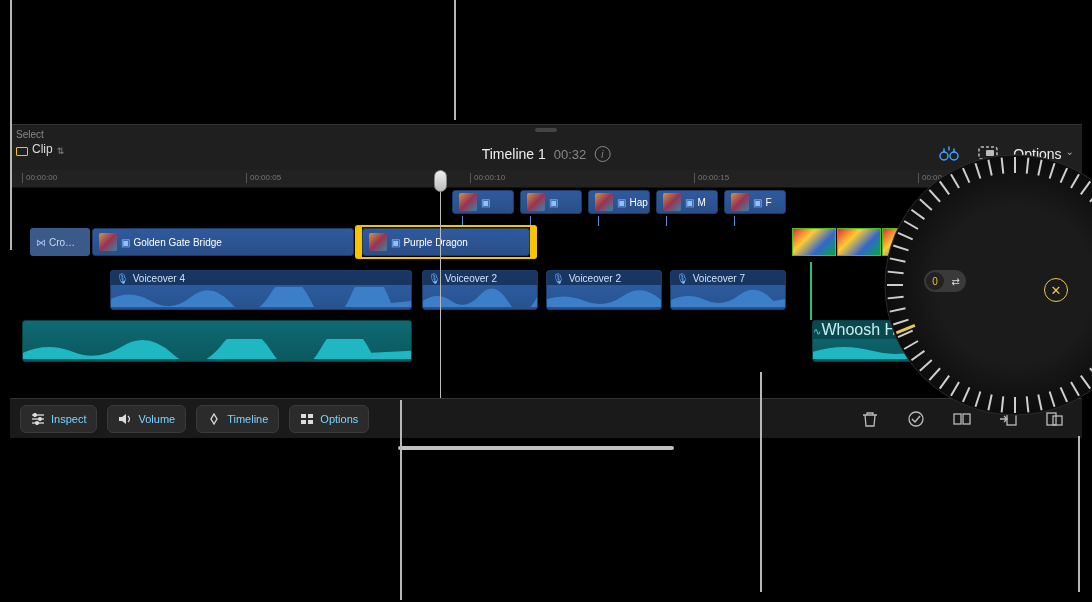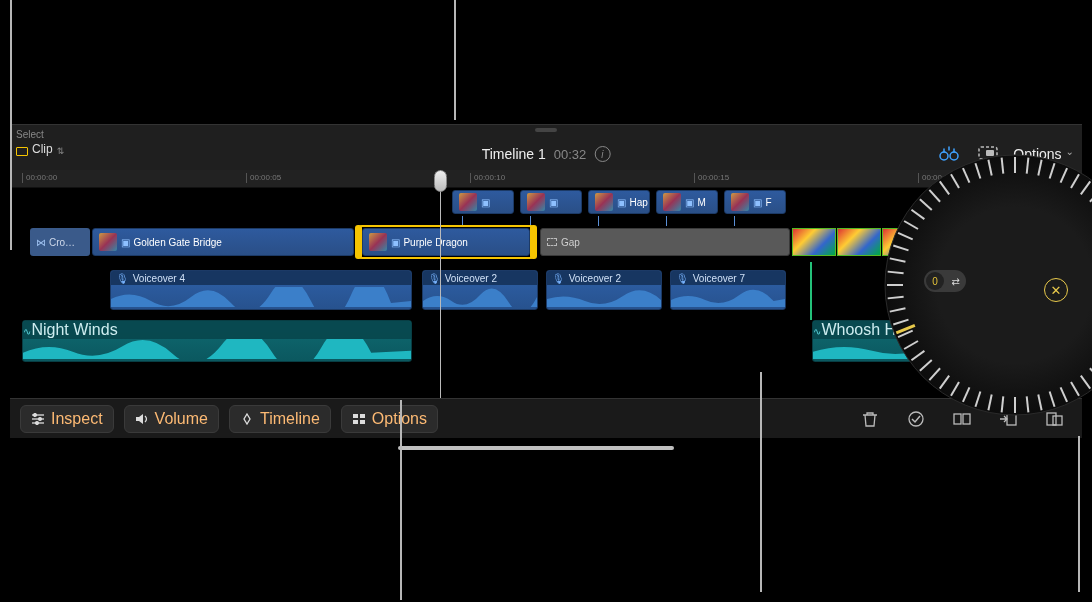--- a/index.html
+++ b/index.html
@@ -46,21 +46,21 @@
   .wave svg{ width:100%; height:100%;}
   .mclip { position:absolute; height:42px; border-radius:3px; background:linear-gradient(#0f6a72,#0b585f); border:1px solid #083e44; overflow:hidden;}
   .mclip .alabel{ background:rgba(8,70,77,.9); color:#cdecef;}
   .mclip .wfill{ fill:#1fb7c1;}
   .aclip .wfill{ fill:#3b7fc9;}
   .imgstrip { position:absolute; height:28px; display:flex;}
   .imgstrip .fr { flex:0 0 auto; height:100%; background:linear-gradient(135deg,#d33,#fc3,#36c,#0a4); margin-right:1px; border:1px solid #5b2;}
   .imgstrip.alt .fr{ background:linear-gradient(135deg,#e52,#fc0,#2a6,#1be);}
   
   .btm { position:absolute; left:0; bottom:0; width:100%; height:40px; background:#1a1a1a; border-top:1px solid #333; display:flex; align-items:center; padding:0 10px; gap:10px;}
-  .bbtn { background:#2b2b2b; border:1px solid #3a3a3a; color:#fdba74; border-radius:6px; height:28px; padding:0 10px; font-size:16px; display:flex; align-items:center; gap:6px; cursor:pointer;}
+  .bbtn { background:#2b2b2b; border:1px solid #3a3a3a; color:#7dd3fc; border-radius:6px; height:28px; padding:0 10px; font-size:11px; display:flex; align-items:center; gap:6px; cursor:pointer;}
   .bbtn svg{ display:block;}
   .spacer{ flex:1;}
   .ibtn { width:36px; height:30px; color:#bbb; display:flex; align-items:center; justify-content:center; cursor:pointer;}
   
   .playhead { position:absolute; top:46px; bottom:40px; width:1px; background:#bbb; }
   .playhead .knob{ position:absolute; top:0; left:-6px; width:13px; height:22px; background:linear-gradient(#eee,#bcbcbc); border:1px solid #888; border-radius:7px;}
   
   .jog { position:absolute; right:-58px; top:150px; width:270px; height:270px; pointer-events:none;}
   .tog { position:absolute; right:126px; top:270px; width:42px; height:22px; background:#3a3a3a; border-radius:12px; display:flex; align-items:center;}
   .tog .k{ position:absolute; left:2px; top:2px; width:18px; height:18px; background:#222; border-radius:50%; display:flex; align-items:center; justify-content:center; color:#e3c23a; font-size:10px;}
@@ -168,24 +168,20 @@
           <span>Golden Gate Bridge</span>
       </div>
       <div class="clip vclip" style="left:352px;width:168px;">
         <span class="thumb"></span>
           <span class="cam">▣</span>
           <span>Purple Dragon</span>
       </div>
       <div class="sel-outline" style="left:348px;top:-3px;width:176px;height:34px;"></div>
       <div class="sel-handle" style="left:345px;top:-3px;height:34px;"></div>
       <div class="sel-handle" style="left:520px;top:-3px;height:34px;"></div>
-      <div class="clip gap" style="left:530px;width:250px;">
-        <span class="gapico"></span>
-          <span>Gap</span>
-      </div>
       <div class="imgstrip" style="left:782px;width:228px;">
         <div class="fr" style="width:44px"></div>
           <div class="fr" style="width:44px"></div>
           <div class="fr" style="width:44px"></div>
           <div class="fr" style="width:44px"></div>
           <div class="fr" style="width:44px"></div>
       </div>
       <div class="imgstrip alt" style="left:1012px;width:60px;">
         <div class="fr" style="width:28px"></div>
           <div class="fr" style="width:28px"></div>
@@ -226,21 +222,20 @@
             <span>Voiceover 7</span>
           </div>
         <div class="wave"><svg viewBox="0 0 120 20" preserveAspectRatio="none">
               <path class="wfill" d="M0 20 L0 13 Q18 5 36 13 T72 8 T108 14 L120 12 L120 20 Z"></path>
             </svg></div>
       </div>
     </div>
 
     <div class="lane" style="top:132px;height:46px;">
       <div class="mclip" style="left:12px;width:390px;">
-        <div class="alabel"><span class="mic" style="color:#5ed9e0">∿</span><span>Night Winds</span></div>
         <div class="wave"><svg viewBox="0 0 390 22" preserveAspectRatio="none">
               <path class="wfill" d="M0 22 L0 15 Q25 3 50 14 T100 8 T150 16 T200 6 T250 14 T300 9 T350 15 L390 13 L390 22 Z"></path>
             </svg></div>
       </div>
       <div class="mclip" style="left:802px;width:258px;">
         <div class="alabel"><span class="mic" style="color:#5ed9e0">∿</span><span>Whoosh Hit</span></div>
         <div class="wave"><svg viewBox="0 0 260 22" preserveAspectRatio="none">
               <path class="wfill" d="M0 22 L0 14 Q30 4 60 13 T120 8 T180 15 T240 10 L260 14 L260 22 Z"></path>
             </svg></div>
       </div>

